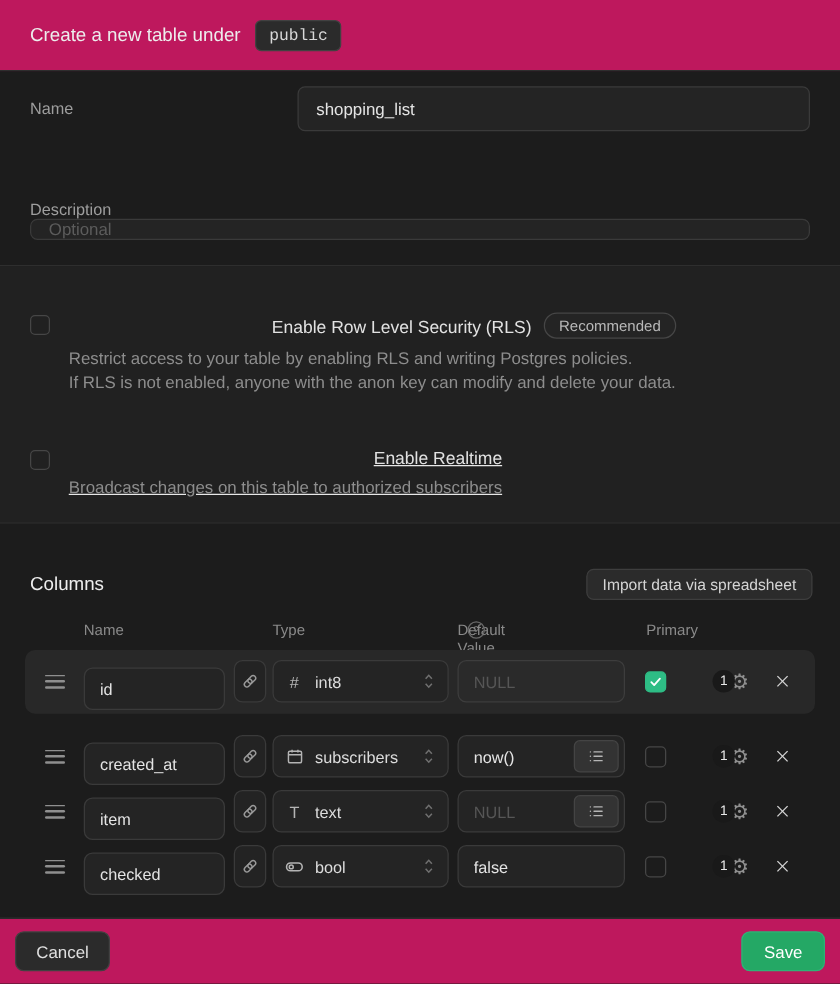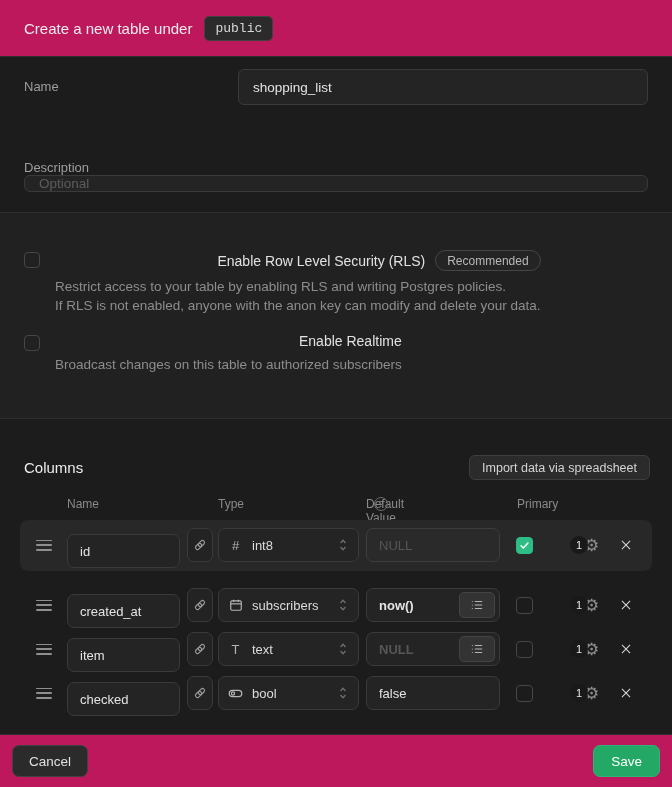--- a/index.html
+++ b/index.html
@@ -37,21 +37,21 @@
     border-radius:6px; color:#e4e4e4; font-size:13.5px; padding:0 14px;
   }
   .form-input::placeholder { color:#5c5c5c; }
 
   
   .toggles-section {
     height:206px; background:#212121; border-bottom:1px solid #2e2e2e;
     padding:37px 24px 0;
   }
   .toggle-block { display:flex; gap:15px; }
-  .toggle-block + .toggle-block { margin-top:18px; }
+  .toggle-block + .toggle-block { margin-top:43px;text-decoration:underline; }
   .tcheckbox {
     width:16px; height:16px; border:1.5px solid #464646; border-radius:4px;
     background:transparent; flex-shrink:0; margin-top:2px; cursor:pointer;
   }
   .toggle-label-row { display:flex; align-items:center; gap:10px;justify-content:flex-end; }
   .toggle-label { font-size:14px; color:#e2e2e2; }
   .rec-badge {
     font-size:12px; color:#b8b8b8; border:1px solid #464646; border-radius:999px;
     padding:2.5px 11px; background:#242424;
   }
@@ -112,21 +112,21 @@
   .t-label { font-size:13px; color:#dcdcdc; flex:1; white-space:nowrap; overflow:hidden; }
   .chevrons { color:#6f6f6f; display:flex; flex-shrink:0; }
 
   .default-wrap { margin-left:7px; width:134px; height:34px; position:relative; flex-shrink:0; }
   .dinput {
     width:100%; height:100%; background:#242424; border:1px solid #3a3a3a;
     border-radius:7px; padding:0 12px; font-size:13px; color:#e4e4e4;
   }
   .dinput::placeholder { color:#565656; }
   .dinput.on-card { background:#2a2a2a; border-color:#3d3d3d; }
-  .dinput.has-btn { padding-right:28px;font-weight:bold; }
+  .dinput.has-btn { padding-right:28px; }
   .suggest-btn {
     position:absolute; right:5px; top:4px; width:36px; height:26px;
     background:#333333; border:1px solid #444444; border-radius:5px;
     color:#b5b5b5; display:flex; align-items:center; justify-content:center;
   }
   .pcheck {
     margin-left:16px; width:17px; height:17px; border-radius:4px;
     border:1.5px solid #464646; background:transparent; cursor:pointer; flex-shrink:0;
     display:flex; align-items:center; justify-content:center;
   }

